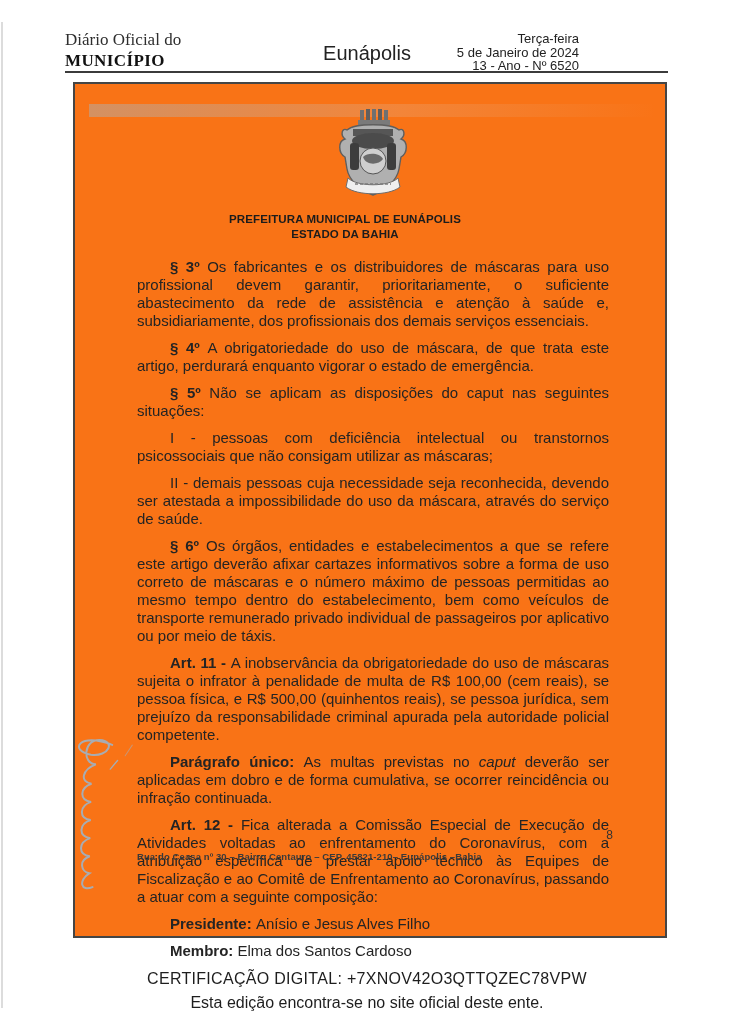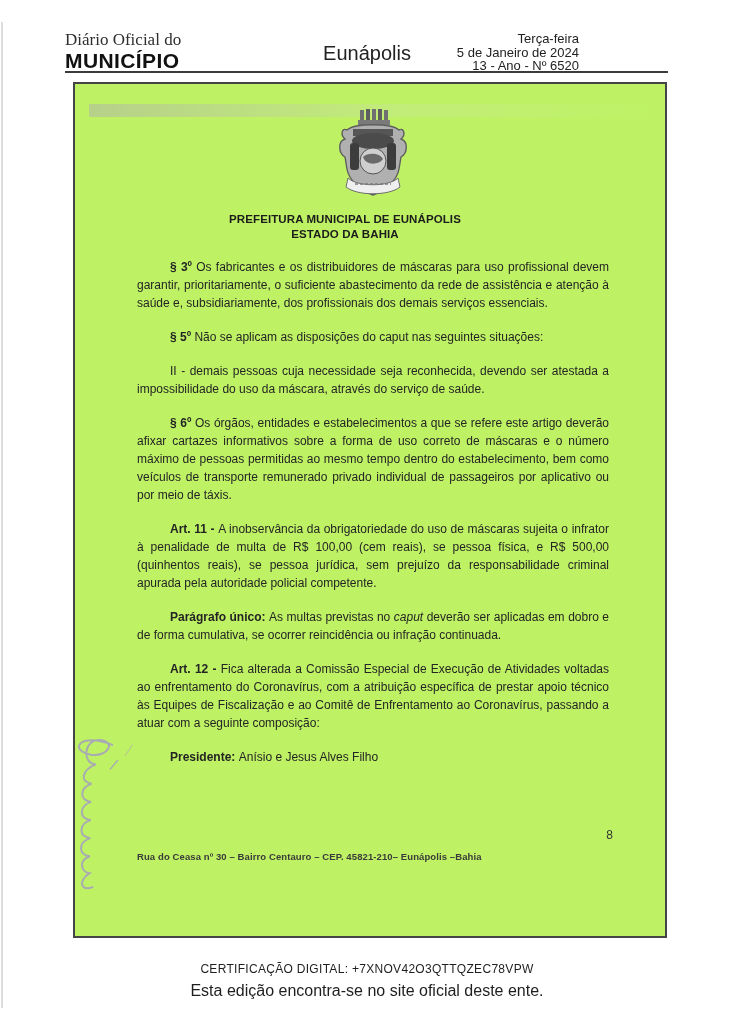--- a/index.html
+++ b/index.html
@@ -11,59 +11,59 @@
     color:#222;
     overflow:hidden;
   }
   
   .page-edge { position:absolute; left:1px; top:22px; width:2px; height:986px; background:#dcdcdc; }
 
   
   .masthead { position:absolute; top:0; left:0; width:645px; height:80px; }
   .brand { position:absolute; left:65px; top:30px; }
   .brand-top { font-family:"Liberation Serif", serif; font-size:17px; color:#2e2e2e; line-height:19px; }
-  .brand-bottom { font-size:21px; font-weight:bold; letter-spacing:0.4px; color:#111; line-height:24px; }
+  .brand-bottom { font-size:17px; font-weight:bold; letter-spacing:0.4px; color:#111; line-height:24px;font-family:Liberation Serif, serif; }
   .masthead-city { position:absolute; left:0; top:42px; width:734px; text-align:center; font-size:20px; color:#222; }
   .masthead-info { position:absolute; right:66px; top:32px; text-align:right; font-size:13px; line-height:13.5px; color:#222; }
   .masthead-rule { position:absolute; left:65px; top:71px; width:603px; height:2px; background:#3b3b3b; }
 
   
   .doc-box {
     position:absolute; left:73px; top:82px; width:594px; height:856px;
-    border:2px solid #454545; box-sizing:border-box; background:#bef264;
+    border:2px solid #454545; box-sizing:border-box; background:#f97316;
   }
   .scan-band {
     position:absolute; left:14px; right:8px; top:20px; height:13px;
     background:linear-gradient(to right, rgba(175,175,175,.5), rgba(215,215,215,.18) 55%, rgba(255,255,255,0));
   }
   .doc-content { position:absolute; top:24px; left:62px; width:472px; }
   .emblem { display:block; margin:0 auto 10px auto; }
   .doc-heading {
     position:relative; left:-28px; width:100%;
     text-align:center; font-weight:bold; font-size:11.5px; line-height:15px;
     letter-spacing:0.1px; color:#1c1c1c; margin:0 0 16px 0;
   }
   .par {
-    margin:16px 0 8px 0; text-indent:33px; text-align:justify;
-    font-size:12px; line-height:18px; color:#242424;
+    margin:9px 0 8px 0; text-indent:33px; text-align:justify;
+    font-size:15px; line-height:18px; color:#242424;
   }
   .par b { font-weight:bold; }
   .par i { font-style:italic; }
 
   .doc-address {
     position:absolute; bottom:74px; left:62px; width:472px; 
     font-size:9.5px; font-weight:bold; color:#3a3a3a; letter-spacing:0.1px;
   }
   .page-number { position:absolute; right:52px; bottom:94px; font-size:12px; color:#333; }
 
   .signature { position:absolute; left:56px; top:728px; transform:rotate(-5deg); }
 
   
   .certification { position:absolute; top:962px; left:0; width:734px; text-align:center; }
-  .cert-digital { font-size:12px; letter-spacing:0.3px; color:#1e1e1e; margin:0 0 6px 0; }
+  .cert-digital { font-size:16px; letter-spacing:0.3px; color:#1e1e1e; margin:8px 0 6px 0; }
   .cert-note { font-size:16px; color:#1e1e1e; }
 </style>
 </head>
 <body>
 
 <div class="page-edge"></div>
 
 <div class="masthead">
   <div class="brand">
     <div class="brand-top">Diário Oficial do</div>
@@ -110,27 +110,30 @@
         <path d="M22 76 L58 76" stroke="#7c7c7c" stroke-width="1.5" stroke-dasharray="3 2"></path>
       </g>
     </svg>
 
     <div class="doc-heading">
       <div>PREFEITURA MUNICIPAL DE EUNÁPOLIS</div>
       <div>ESTADO DA BAHIA</div>
     </div>
 
     <p class="par"><b>§ 3º </b><span>Os fabricantes e os distribuidores de máscaras para uso profissional devem garantir, prioritariamente, o suficiente abastecimento da rede de assistência e atenção à saúde e, subsidiariamente, dos profissionais dos demais serviços essenciais.</span><i></i><span></span></p>
+    <p class="par"><b>§ 4º </b><span>A obrigatoriedade do uso de máscara, de que trata este artigo, perdurará enquanto vigorar o estado de emergência.</span><i></i><span></span></p>
     <p class="par"><b>§ 5º </b><span>Não se aplicam as disposições do caput nas seguintes situações:</span><i></i><span></span></p>
+    <p class="par"><b></b><span>I - pessoas com deficiência intelectual ou transtornos psicossociais que não consigam utilizar as máscaras;</span><i></i><span></span></p>
     <p class="par"><b></b><span>II - demais pessoas cuja necessidade seja reconhecida, devendo ser atestada a impossibilidade do uso da máscara, através do serviço de saúde.</span><i></i><span></span></p>
     <p class="par"><b>§ 6º </b><span>Os órgãos, entidades e estabelecimentos a que se refere este artigo deverão afixar cartazes informativos sobre a forma de uso correto de máscaras e o número máximo de pessoas permitidas ao mesmo tempo dentro do estabelecimento, bem como veículos de transporte remunerado privado individual de passageiros por aplicativo ou por meio de táxis.</span><i></i><span></span></p>
     <p class="par"><b>Art. 11 - </b><span>A inobservância da obrigatoriedade do uso de máscaras sujeita o infrator à penalidade de multa de R$ 100,00 (cem reais), se pessoa física, e R$ 500,00 (quinhentos reais), se pessoa jurídica, sem prejuízo da responsabilidade criminal apurada pela autoridade policial competente.</span><i></i><span></span></p>
     <p class="par"><b>Parágrafo único: </b><span>As multas previstas no </span><i>caput</i><span> deverão ser aplicadas em dobro e de forma cumulativa, se ocorrer reincidência ou infração continuada.</span></p>
     <p class="par"><b>Art. 12 - </b><span>Fica alterada a Comissão Especial de Execução de Atividades voltadas ao enfrentamento do Coronavírus, com a atribuição específica de prestar apoio técnico às Equipes de Fiscalização e ao Comitê de Enfrentamento ao Coronavírus, passando a atuar com a seguinte composição:</span><i></i><span></span></p>
     <p class="par"><b>Presidente: </b><span>Anísio e Jesus Alves Filho</span><i></i><span></span></p>
+    <p class="par"><b>Membro: </b><span>Elma dos Santos Cardoso</span><i></i><span></span></p>
   </div>
 
   <div class="doc-address">Rua do Ceasa nº 30 – Bairro Centauro – CEP. 45821-210– Eunápolis –Bahia</div>
   <div class="page-number">8</div>
 </div>
 
 <svg class="signature" width="92" height="168" viewBox="0 0 92 168">
   <g fill="none" stroke="#a8acb2" stroke-width="2" stroke-linecap="round">
     <path d="M62 18 C30 2 18 20 40 26 C58 30 66 14 50 12 C34 10 30 34 44 36 C30 40 26 52 38 55 C26 58 24 70 36 73 C24 76 22 88 34 91 C22 94 20 106 32 109 C20 112 18 124 30 127 C18 130 20 142 28 144 C16 150 18 162 30 158"></path>
     <path d="M58 42 L66 34" stroke-width="1.4"></path>

